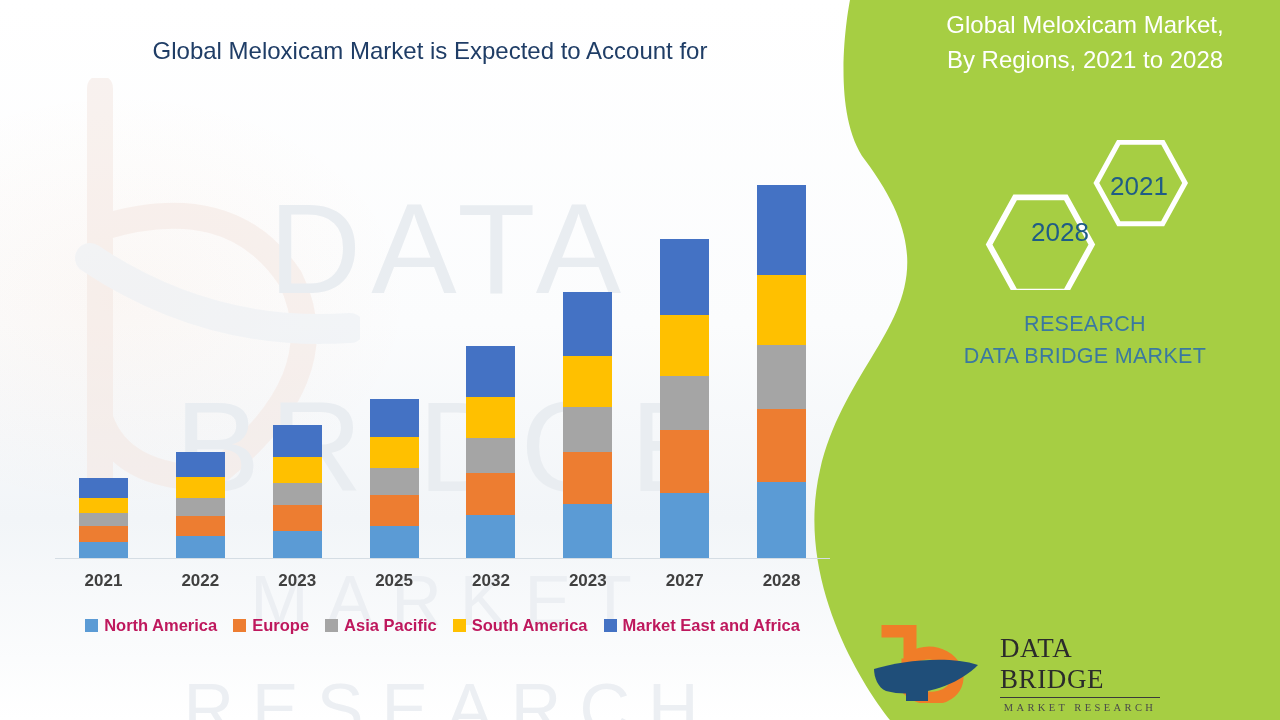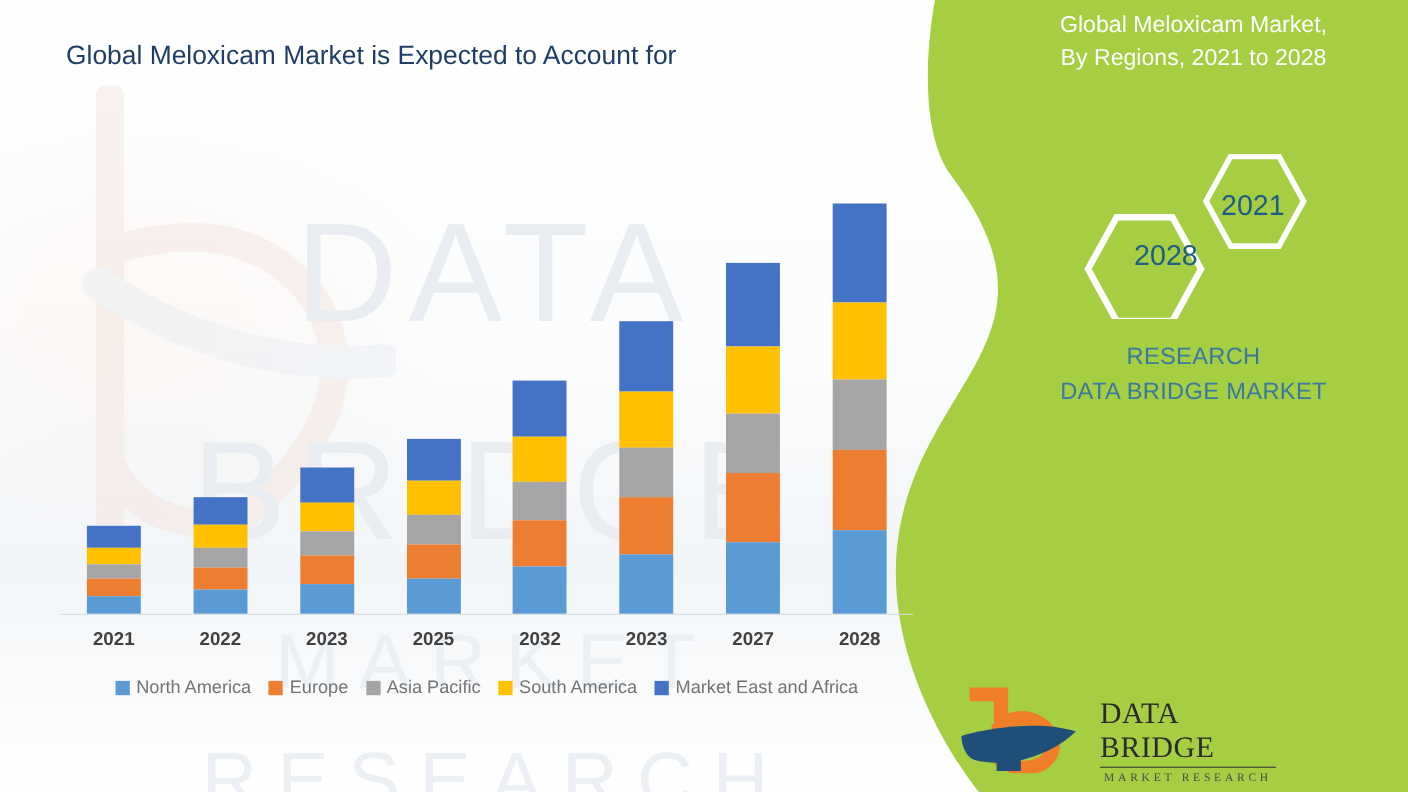--- a/index.html
+++ b/index.html
@@ -40,21 +40,21 @@
   
   .green-panel {
     position:absolute; right:0; top:0; width:470px; height:720px;
     z-index:2;
   }
   .green-panel svg { display:block; }
   .panel-content { position:absolute; inset:0; }
 
   .panel-title {
     position:absolute; left:90px; top:8px; width:370px;
-    color:#ffffff; font-size:21px; line-height:1.45;
+    color:#ffffff; font-size:24px; line-height:1.45;
     text-align:center; font-weight:400;
   }
 
   .hex-wrap { position:absolute; left:160px; top:140px; width:230px; height:150px; }
 
   .panel-brand {
     position:absolute; left:120px; top:308px; width:310px;
     text-align:center; color:#3b78a0; font-size:21.5px;
     line-height:1.5; letter-spacing:.3px;
   }
@@ -69,21 +69,21 @@
   }
   .logo-sub {
     font-family:"Liberation Serif", serif;
     font-size:10.5px; color:#4a4a4a; letter-spacing:3.4px;
     margin-top:4px; text-align:center;
   }
 
   
   .chart-title {
     position:absolute; left:60px; top:34px; width:740px;
-    color:#1f3d66; font-size:24px;
+    text-align:center; color:#1f3d66; font-size:24px;
     line-height:1.45; font-weight:400; z-index:3;
   }
   .axis-line {
     position:absolute; left:55px; top:558px; width:775px; height:1.2px;
     background:#d5dde4; z-index:3;
   }
   .bars {
     position:absolute; left:55px; top:160px; width:775px; height:398px;
     display:flex; align-items:flex-end; z-index:3;
   }
@@ -103,21 +103,21 @@
     font-size:17px; font-weight:bold;
   }
 
   .legend {
     position:absolute; left:55px; top:616px; width:775px;
     display:flex; justify-content:center; align-items:center;
     gap:16px; z-index:3;
   }
   .legend-item { display:flex; align-items:center; gap:6px; }
   .legend-swatch { width:13px; height:13px; flex:none; }
-  .legend-label { font-size:16.5px; color:#737373; font-weight:normal; white-space:nowrap; }
+  .legend-label { font-size:16.5px; color:#be185d; font-weight:bold; white-space:nowrap; }
 </style>
 </head>
 <body>
 
 <div class="bg-wash"></div>
 
 <svg class="wm-b" viewBox="0 0 300 420">
   <path d="M40 10 L40 400 M40 150 Q170 110 230 200 Q280 300 150 400 Q60 400 40 340" fill="none" stroke="#f4e6e0" stroke-width="26" stroke-linecap="round"></path>
   <path d="M30 180 Q150 260 290 250" fill="none" stroke="#eaeff4" stroke-width="30" stroke-linecap="round"></path>
 </svg>

